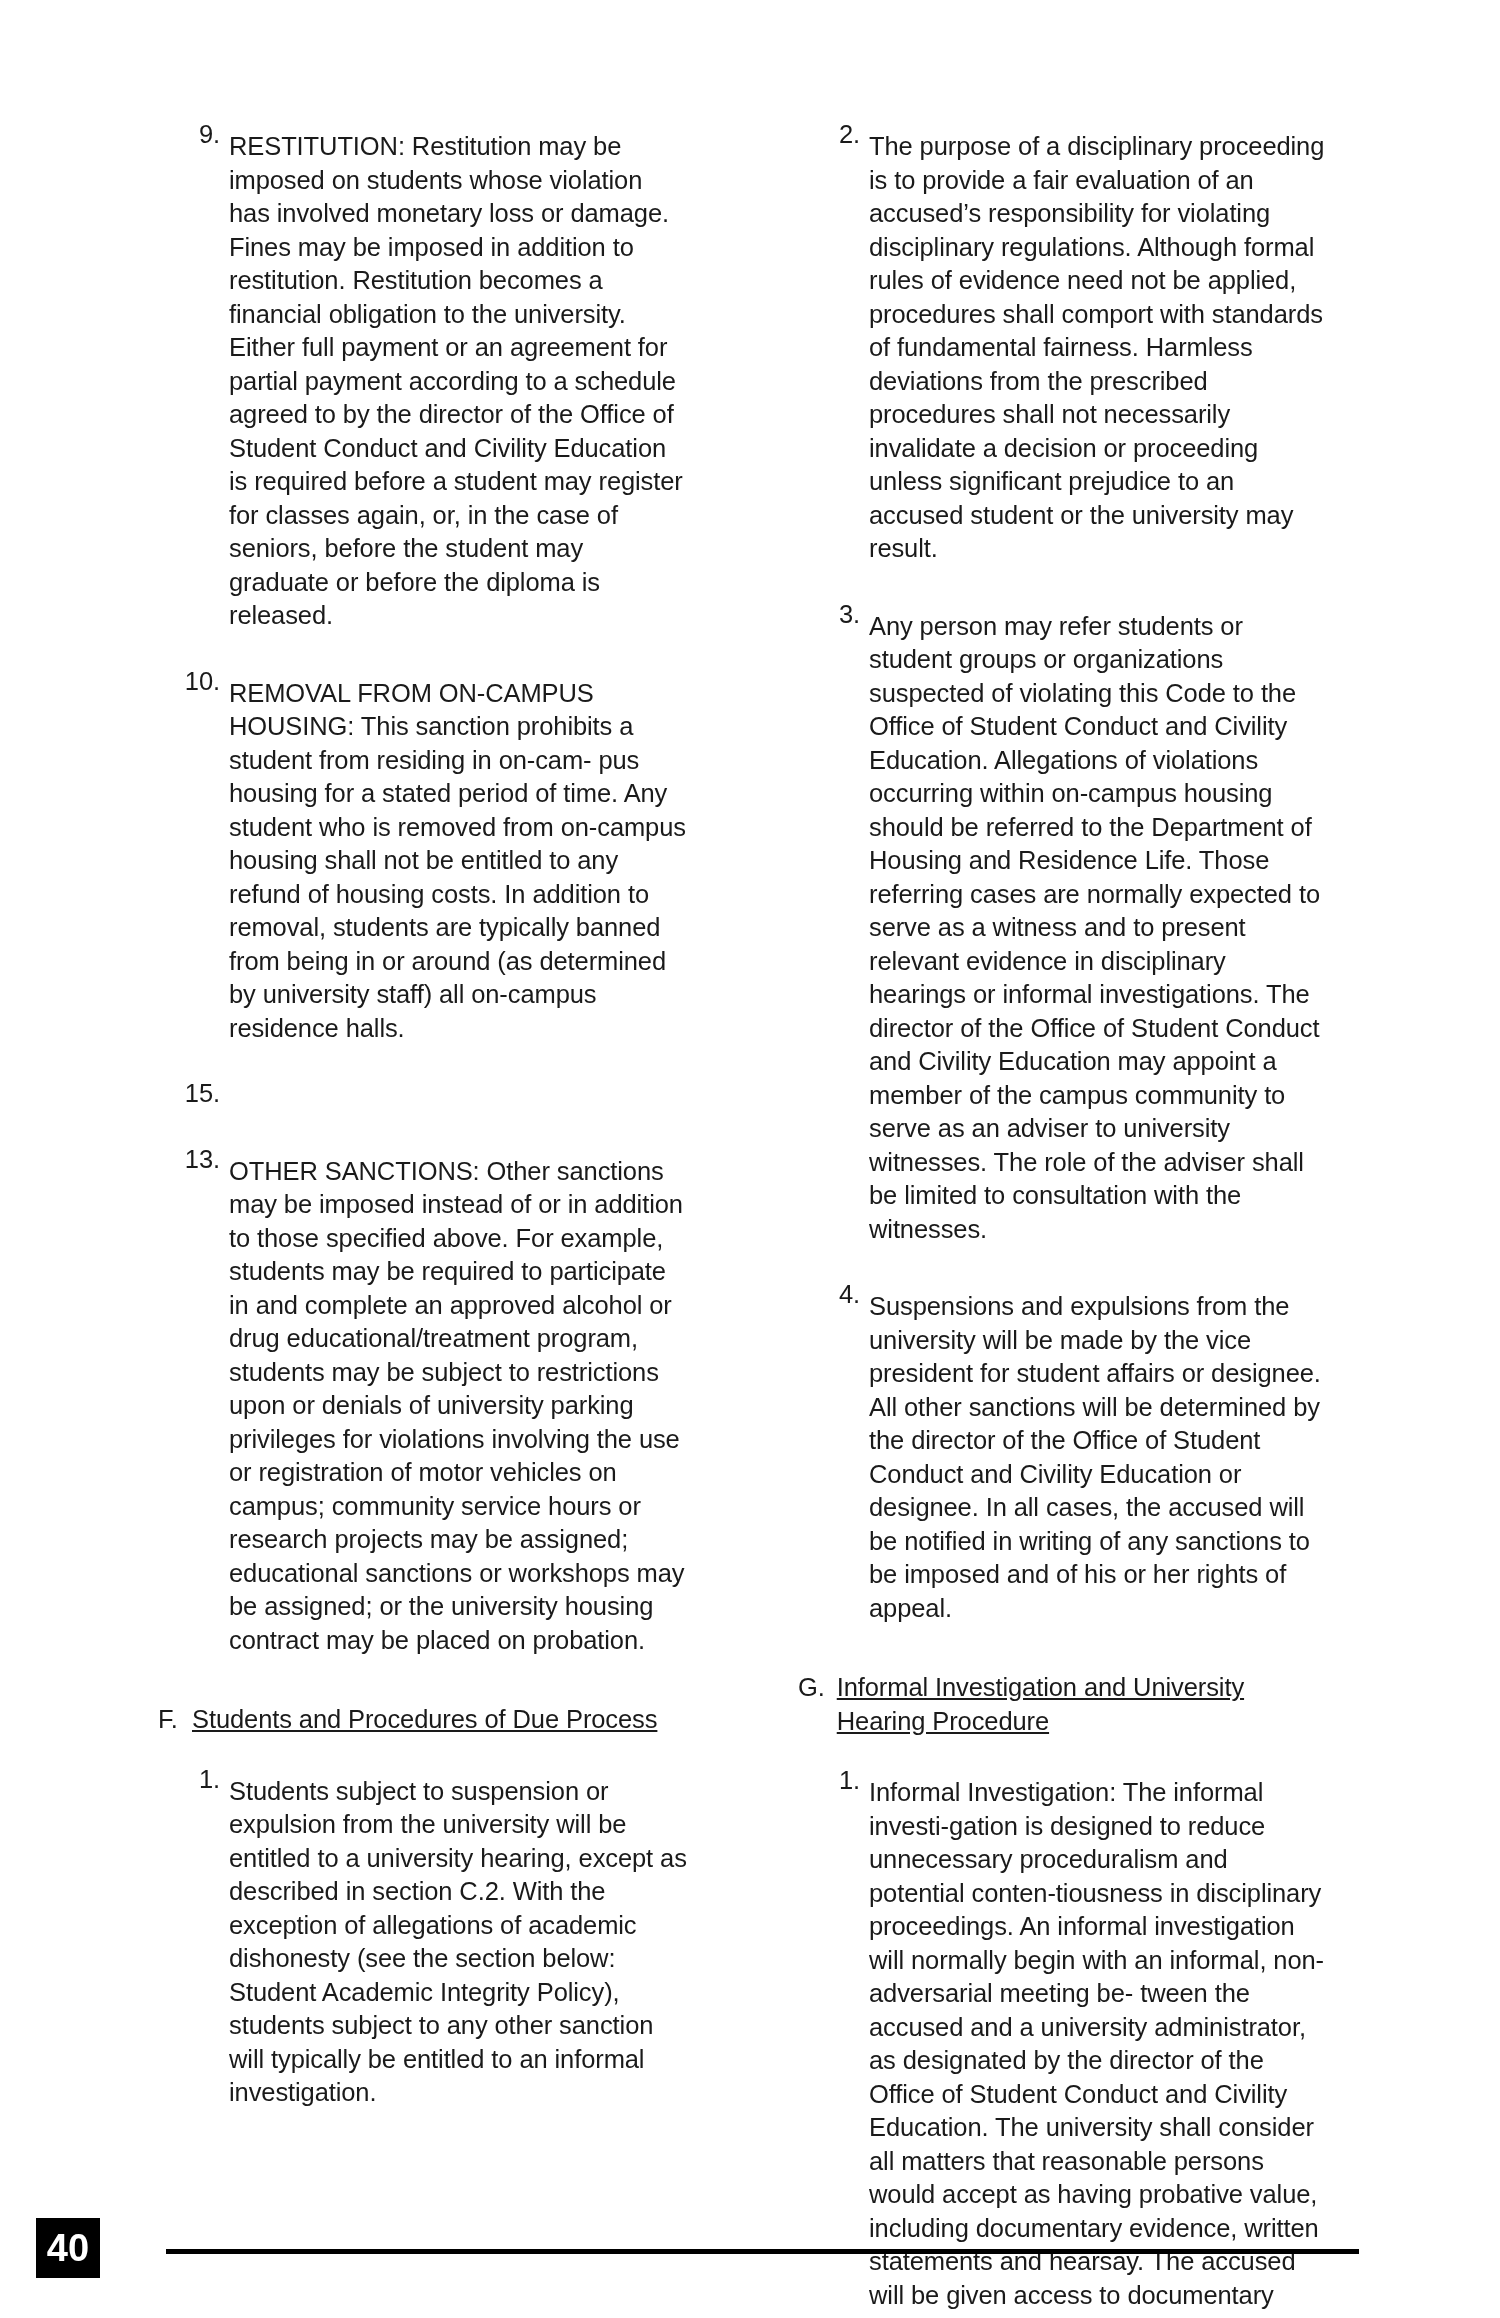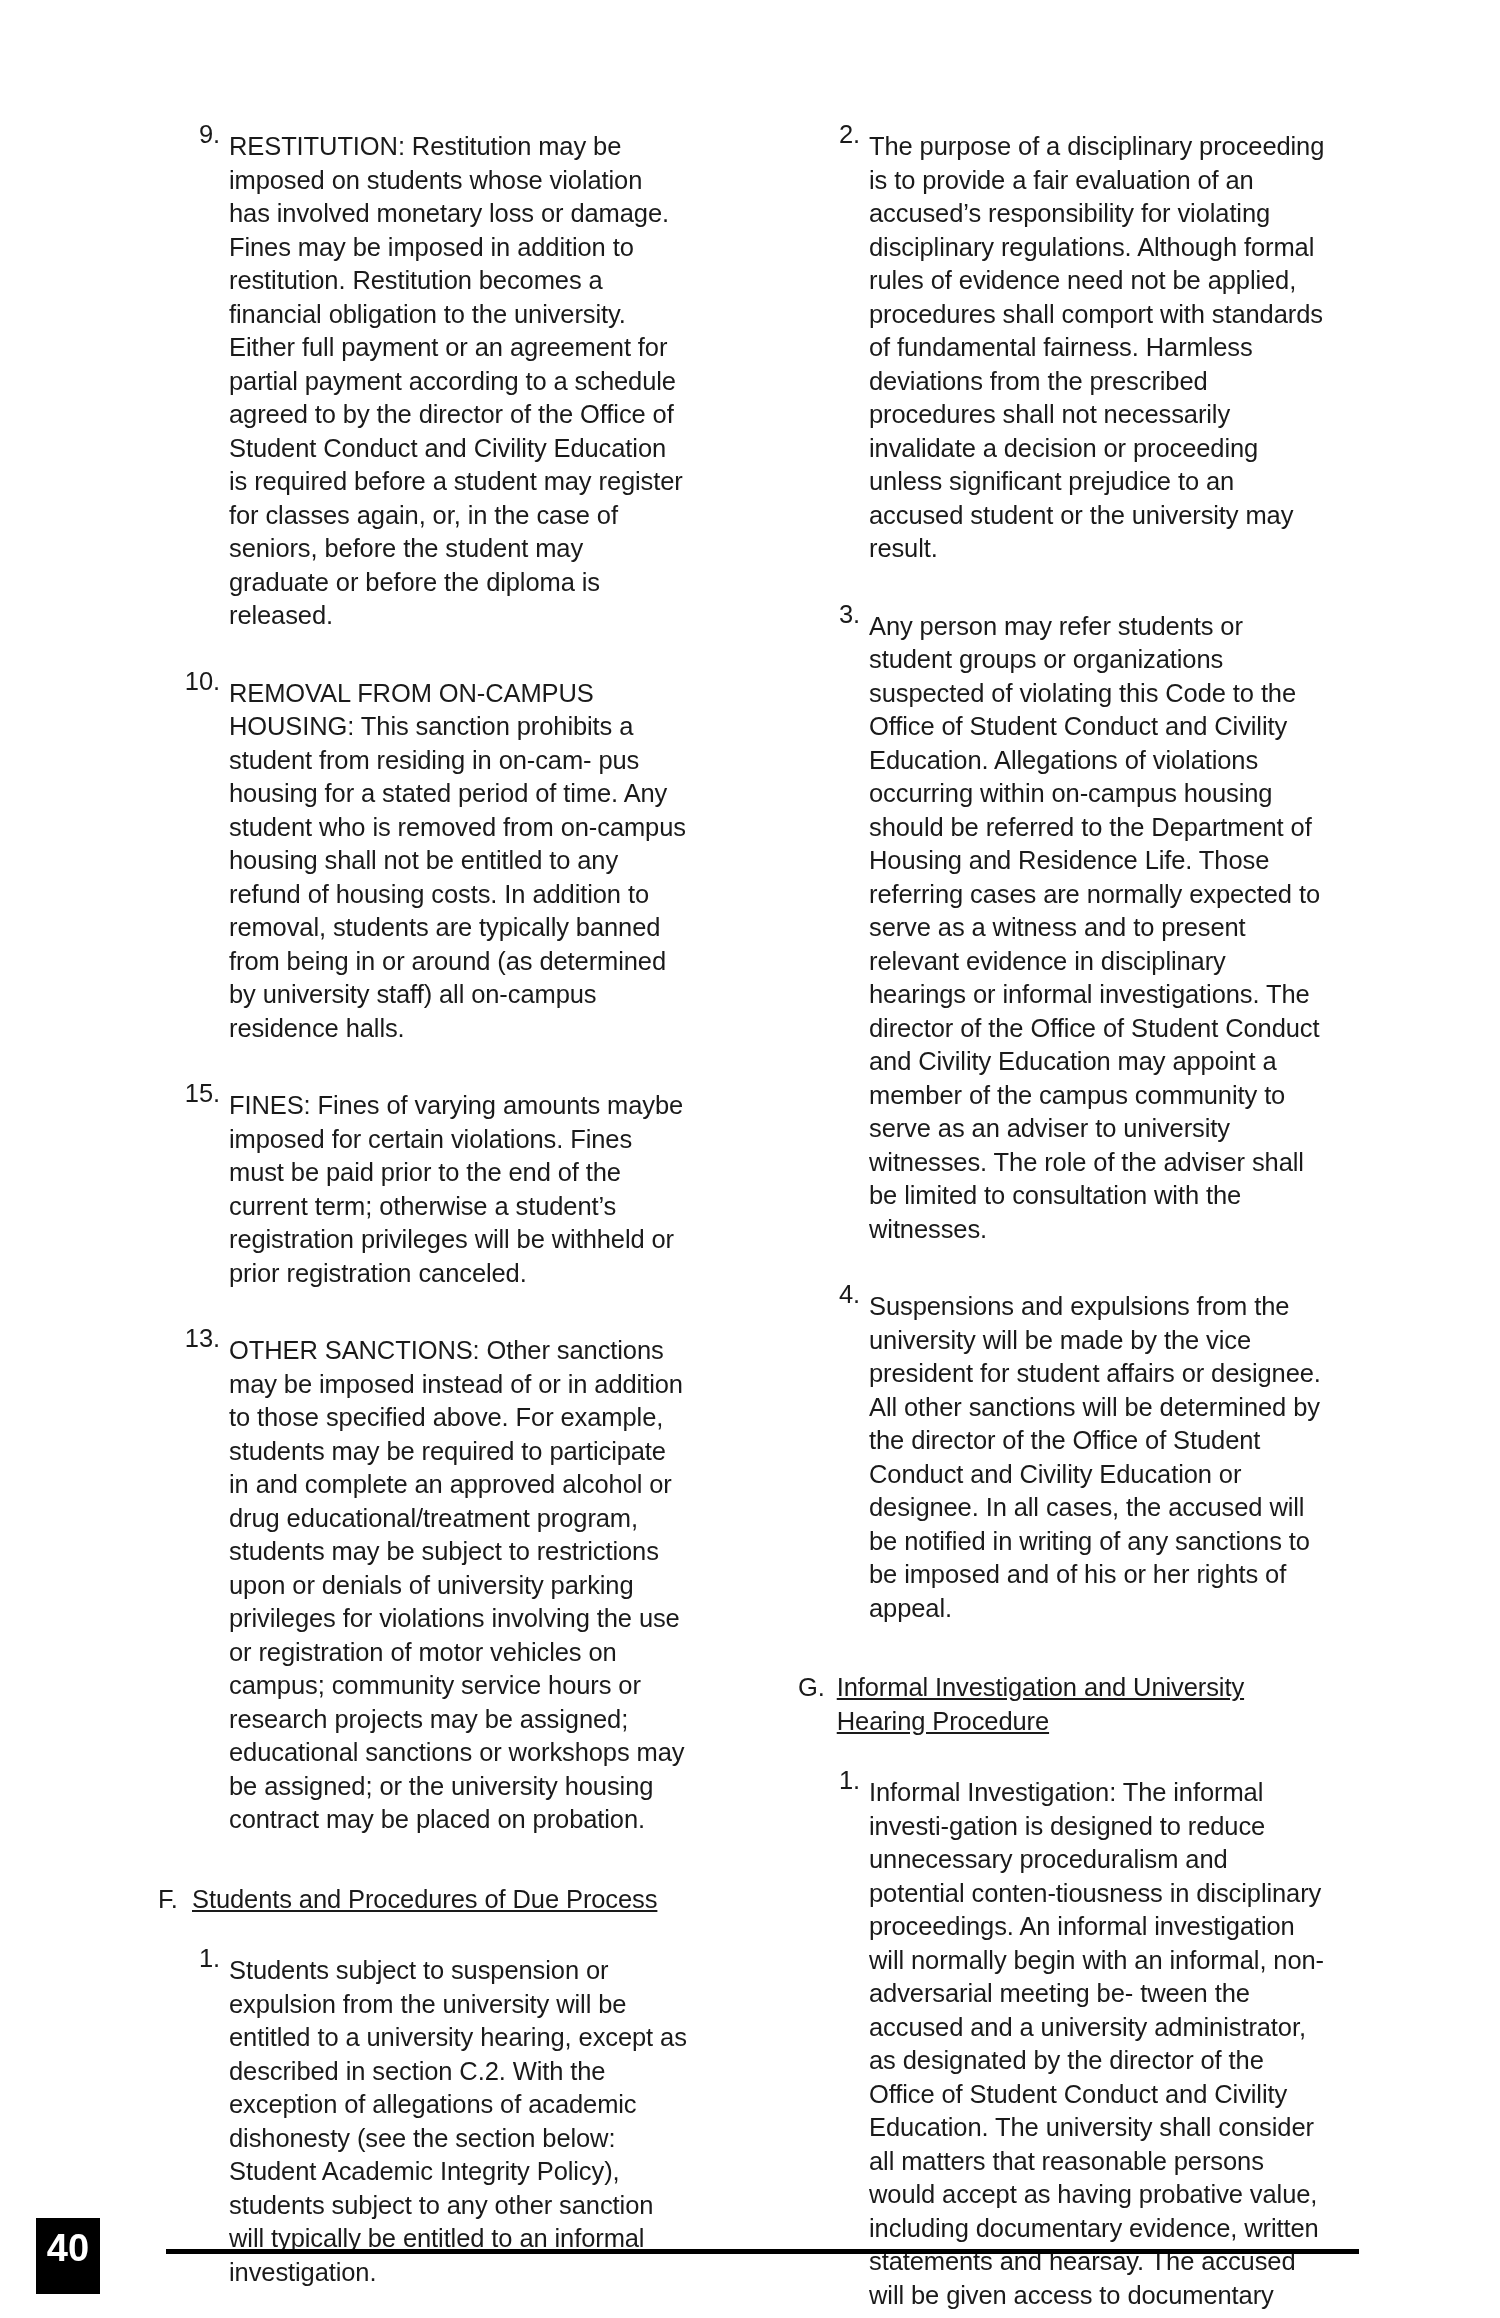--- a/index.html
+++ b/index.html
@@ -81,21 +81,21 @@
   .sec-head .body { flex: 1 1 auto; text-decoration: underline; }
 
   .tight { margin-bottom: 30px; }
 
   
   .page-number {
     position: absolute;
     left: 36px;
     top: 2218px;
     width: 64px;
-    height: 76px;
+    height: 60px;
     background: #000000;
     color: #ffffff;
     font-weight: bold;
     font-size: 38px;
     line-height: 60px;
     text-align: center;
     letter-spacing: 0px;
   }
   .footer-rule {
     position: absolute;
@@ -120,21 +120,20 @@
         <span class="body">RESTITUTION: Restitution may be imposed on students whose violation has involved monetary loss or damage. Fines may be imposed in addition to restitution. Restitution becomes a financial obligation to the university. Either full payment or an agreement for partial payment according to a schedule agreed to by the director of the Office of Student Conduct and Civility Education is required before a student may register for classes again, or, in the case of seniors, before the student may graduate or before the diploma is released.</span>
       </div>
 
       <div class="item num-item">
         <span class="marker">10.</span>
         <span class="body">REMOVAL FROM ON-CAMPUS HOUSING: This sanction prohibits a student from residing in on-cam- pus housing for a stated period of time. Any student who is removed from on-campus housing shall not be entitled to any refund of housing costs. In addition to removal, students are typically banned from being in or around (as determined by university staff) all on-campus residence halls.</span>
       </div>
 
       <div class="item num-item">
         <span class="marker">15.</span>
-        <span class="body">FINES: Fines of varying amounts maybe imposed for certain violations. Fines must be paid prior to the end of the current term; otherwise a student’s registration privileges will be withheld or prior registration canceled.</span>
       </div>
 
       <div class="item num-item">
         <span class="marker">13.</span>
         <span class="body">OTHER SANCTIONS: Other sanctions may be imposed instead of or in addition to those specified above. For example, students may be required to participate in and complete an approved alcohol or drug educational/treatment program, students may be subject to restrictions upon or denials of university parking privileges for violations involving the use or registration of motor vehicles on campus; community service hours or research projects may be assigned; educational sanctions or workshops may be assigned; or the university housing contract may be placed on probation.</span>
       </div>
 
       <div class="sec-head">
         <span class="marker">F.</span>
         <span class="body">Students and Procedures of Due Process</span>

